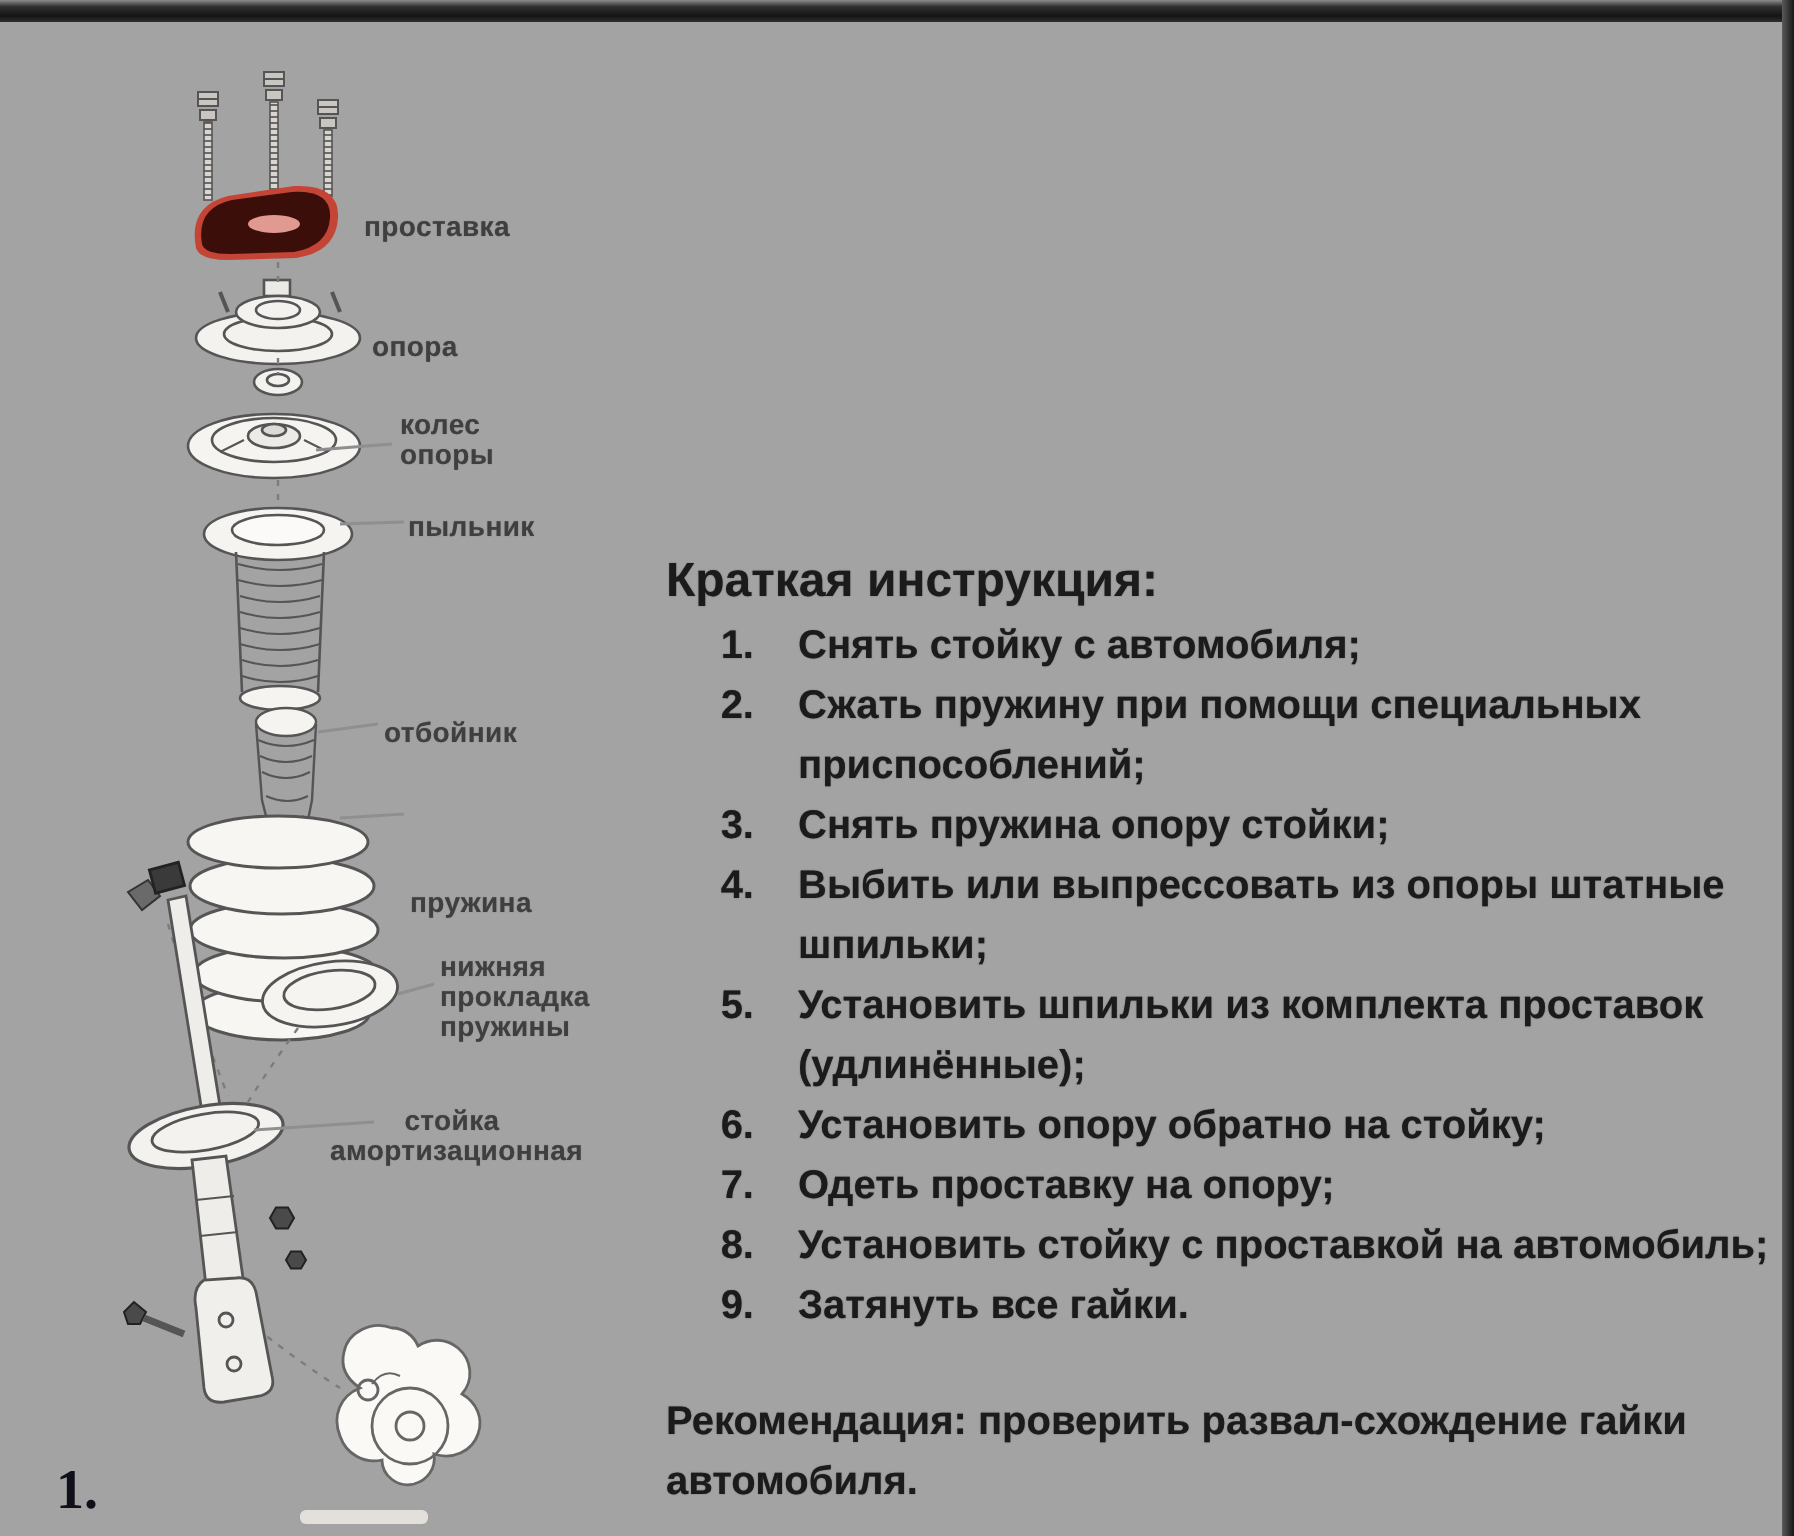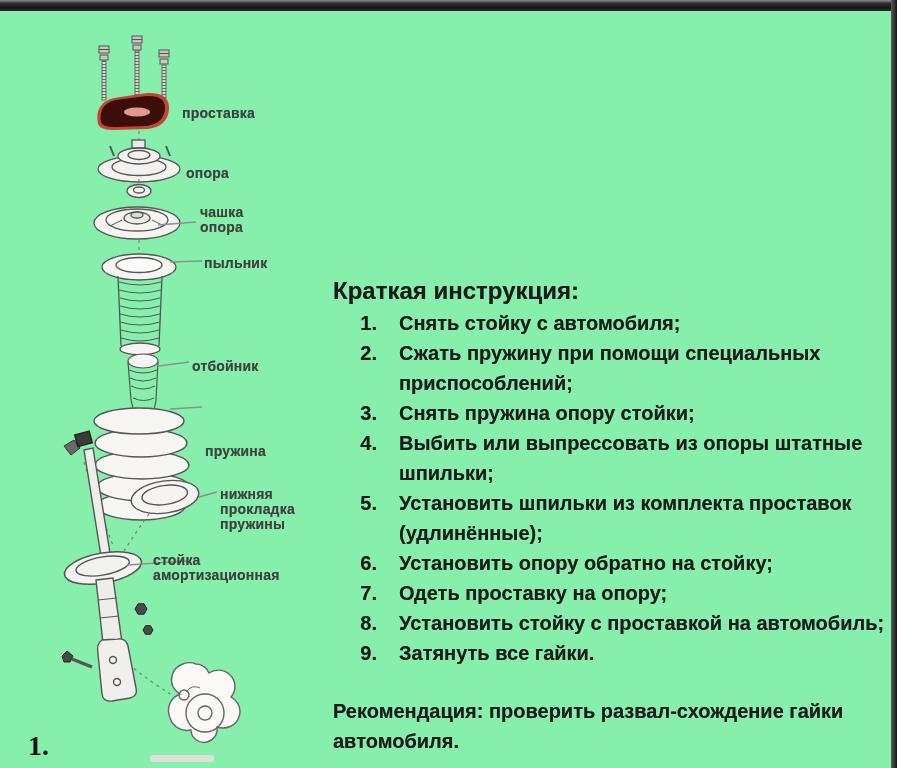--- a/index.html
+++ b/index.html
@@ -1,33 +1,33 @@
 <!DOCTYPE html>
 <html><head>
 <meta charset="utf-8">
 <style>
   html,body{margin:0;padding:0;}
-  .stage{position:relative;width:897px;height:768px;background:#86efac;overflow:hidden;
+  .stage{position:relative;width:897px;height:768px;background:#a3a3a3;overflow:hidden;
          font-family:"Liberation Sans",sans-serif;}
   .topbar{position:absolute;left:0;top:0;width:897px;height:11px;
           background:linear-gradient(180deg,#8c8c8c 0%,#303030 30%,#141414 72%,#2e2e2e 100%);}
   .rightbar{position:absolute;right:0;top:0;width:6px;height:768px;
           background:linear-gradient(90deg,#5a5a5a,#161616);}
   .diagram{position:absolute;left:0;top:0;width:330px;height:768px;}
 
   .dlabel{position:absolute;font:700 14px/15px "Liberation Sans",sans-serif;color:#3f3f3f;
           letter-spacing:.2px;text-shadow:0 0 .5px rgba(60,60,60,.5);}
   #lb-spacer{left:182px;top:106px;}
   #lb-mount{left:186px;top:166px;}
   #lb-cup{left:200px;top:205px;width:52px;}
   #lb-boot{left:204px;top:256px;}
   #lb-bumpstop{left:192px;top:359px;}
   #lb-spring{left:205px;top:400px;margin-top:44px;}
-  #lb-pad{left:220px;top:476px;width:70px;margin-top:11px;}
-  #lb-strut{left:153px;top:553px;width:122px;}
+  #lb-pad{left:220px;top:476px;width:70px;}
+  #lb-strut{left:165px;top:553px;width:122px;text-align:center;}
 
   .instructions{position:absolute;left:333px;top:276px;width:560px;color:#1b1b1b;
                 font-family:"Liberation Sans",sans-serif;font-weight:700;
                 white-space:nowrap;text-shadow:0 0 .6px rgba(20,20,20,.55);}
   .ins-title{font-size:24px;line-height:30px;}
   .steps{margin-top:2px;}
   .step{display:flex;}
   .step-num{width:44px;text-align:right;font-size:20px;line-height:30px;flex:0 0 44px;}
   .step-text{margin-left:22px;font-size:20px;line-height:30px;}
   .recommend{margin-top:28px;font-size:20px;line-height:30px;}
@@ -175,21 +175,21 @@
       <line x1="170" y1="262" x2="202" y2="261"></line>
       <line x1="159" y1="366" x2="189" y2="362"></line>
       <line x1="170" y1="409" x2="202" y2="407"></line>
       <line x1="199" y1="497" x2="217" y2="492"></line>
       <line x1="127" y1="565" x2="187" y2="561"></line>
     </g>
   </svg>
 
   <div class="dlabel" id="lb-spacer">проставка</div>
   <div class="dlabel" id="lb-mount">опора</div>
-  <div class="dlabel" id="lb-cup">чашка опора</div>
+  <div class="dlabel" id="lb-cup">колес опоры</div>
   <div class="dlabel" id="lb-boot">пыльник</div>
   <div class="dlabel" id="lb-bumpstop">отбойник</div>
   <div class="dlabel" id="lb-spring">пружина</div>
   <div class="dlabel" id="lb-pad">нижняя прокладка пружины</div>
   <div class="dlabel" id="lb-strut">стойка амортизационная</div>
 
   <div class="instructions">
     <div class="ins-title">Краткая инструкция:</div>
     <div class="steps">
   <div class="step">

